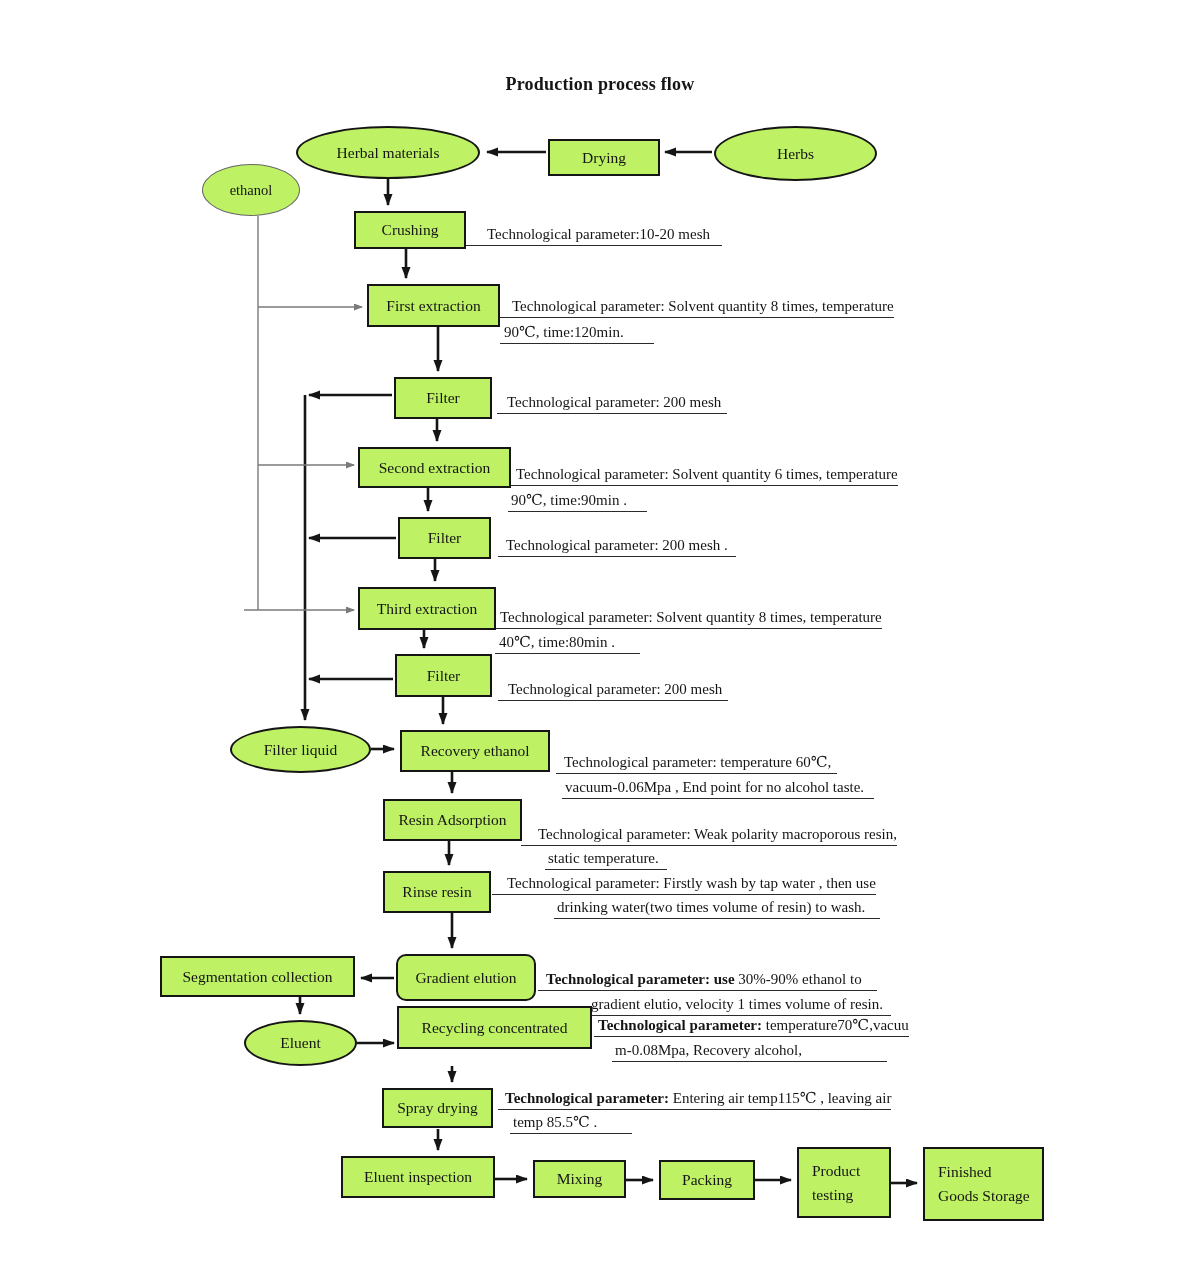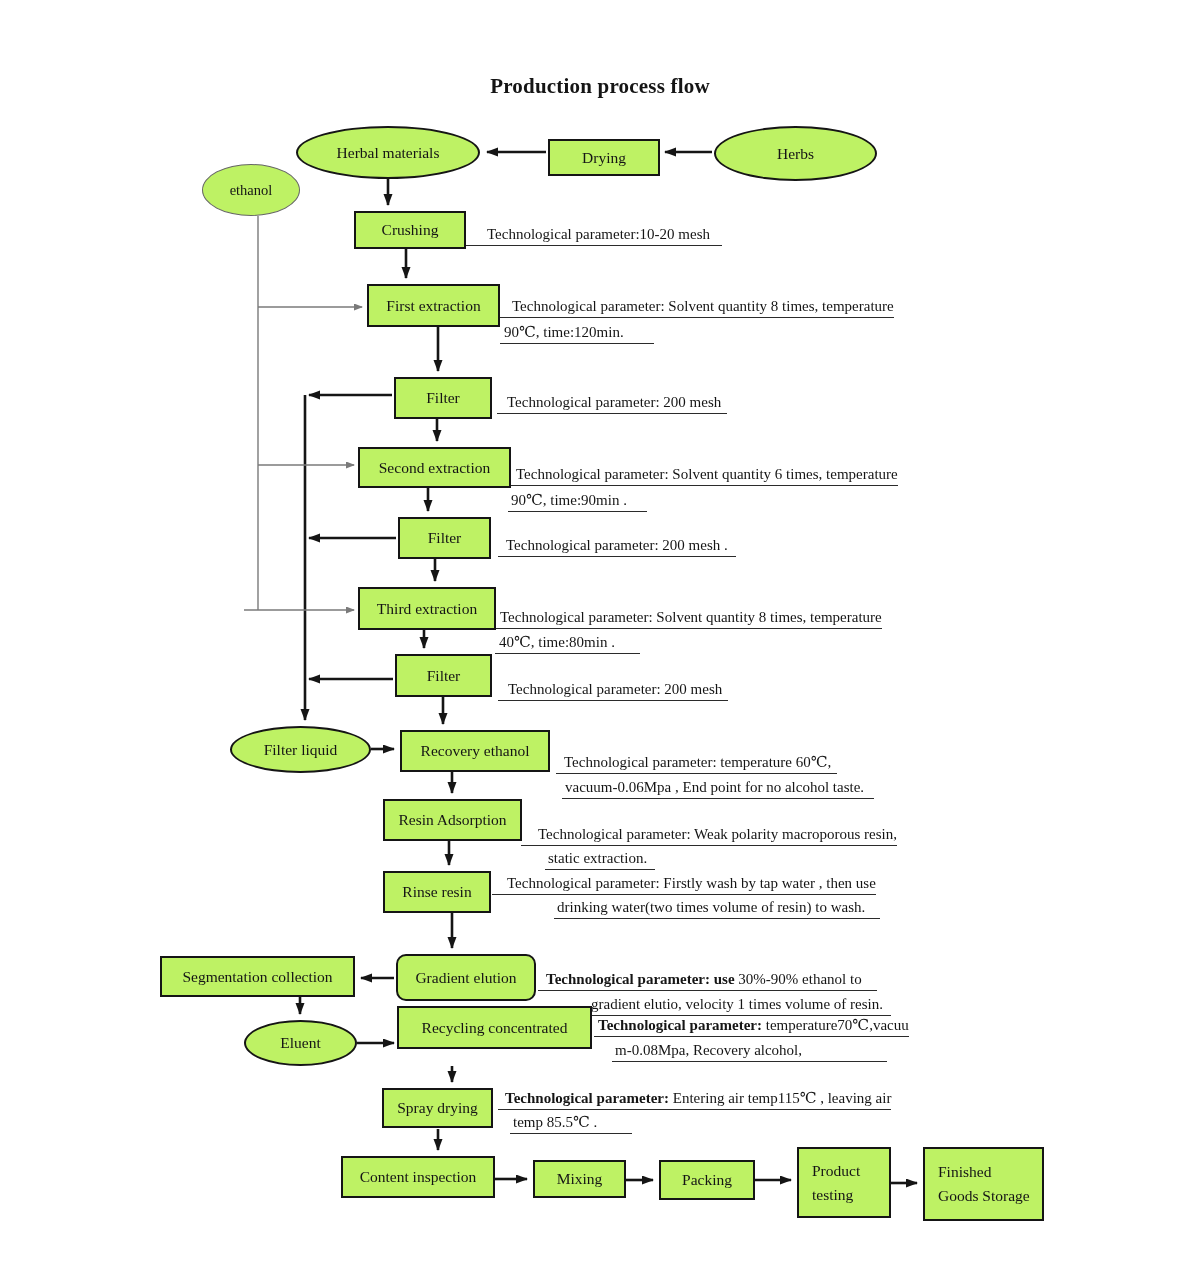--- a/index.html
+++ b/index.html
@@ -1,19 +1,19 @@
 <!DOCTYPE html>
 <html><head>
 <meta charset="utf-8">
 <style>
   html,body{margin:0;padding:0;background:#fff;}
   #canvas{position:relative;width:1200px;height:1276px;background:#ffffff;overflow:hidden;
           font-family:"Liberation Serif","DejaVu Serif",serif;color:#151515;}
   .title{position:absolute;left:0;right:0;top:74px;text-align:center;
-         font-size:21px;font-weight:bold;letter-spacing:.2px;}
+         font-size:18px;font-weight:bold;letter-spacing:.2px;}
   .node{position:absolute;box-sizing:border-box;background:#bef264;border:2px solid #151515;
         display:flex;align-items:center;justify-content:center;text-align:center;
         font-size:15.5px;line-height:18px;z-index:2;}
   .ellipse{border-radius:50%;}
   .thin{border:1.5px solid #666;font-size:14.5px;}
   .two-line{flex-direction:column;align-items:flex-start;justify-content:center;
             padding-left:13px;text-align:left;line-height:24px;}
   .param{position:absolute;font-size:15px;line-height:21px;white-space:nowrap;
          border-bottom:1.6px solid #2b2b2b;z-index:1;}
   .param b{font-weight:bold;}
@@ -86,21 +86,21 @@
   <div class="node" style="left:395px;top:654px;width:97px;height:43px;">Filter</div>
   <div class="node ellipse" style="left:230px;top:726px;width:141px;height:47px;">Filter liquid</div>
   <div class="node" style="left:400px;top:730px;width:150px;height:42px;">Recovery ethanol</div>
   <div class="node" style="left:383px;top:799px;width:139px;height:42px;">Resin Adsorption</div>
   <div class="node" style="left:383px;top:871px;width:108px;height:42px;">Rinse resin</div>
   <div class="node" style="left:160px;top:956px;width:195px;height:41px;">Segmentation collection</div>
   <div class="node" style="left:396px;top:954px;width:140px;height:47px;border-radius:10px;">Gradient elution</div>
   <div class="node ellipse" style="left:244px;top:1020px;width:113px;height:46px;">Eluent</div>
   <div class="node" style="left:397px;top:1006px;width:195px;height:43px;">Recycling concentrated</div>
   <div class="node" style="left:382px;top:1088px;width:111px;height:40px;">Spray drying</div>
-  <div class="node" style="left:341px;top:1156px;width:154px;height:42px;">Content inspection</div>
+  <div class="node" style="left:341px;top:1156px;width:154px;height:42px;">Eluent inspection</div>
   <div class="node" style="left:533px;top:1160px;width:93px;height:38px;">Mixing</div>
   <div class="node" style="left:659px;top:1160px;width:96px;height:40px;">Packing</div>
   <div class="node two-line" style="left:797px;top:1147px;width:94px;height:71px;">
     <div>Product</div>
     <div>testing</div>
   </div>
   <div class="node two-line" style="left:923px;top:1147px;width:121px;height:74px;">
     <div>Finished</div>
     <div>Goods Storage</div>
   </div>
@@ -119,21 +119,21 @@
 
   <div class="param" style="left:495px;top:607px;padding-left:5px;">Technological parameter: Solvent quantity 8 times, temperature</div>
   <div class="param" style="left:495px;top:632px;padding-left:4px;padding-right:25px;">40℃, time:80min .</div>
 
   <div class="param" style="left:498px;top:679px;padding-left:10px;padding-right:6px;">Technological parameter: 200 mesh</div>
 
   <div class="param" style="left:556px;top:752px;padding-left:8px;padding-right:6px;">Technological parameter: temperature 60℃,</div>
   <div class="param" style="left:562px;top:777px;padding-left:3px;padding-right:10px;">vacuum-0.06Mpa ,  End point for no alcohol taste.</div>
 
   <div class="param" style="left:521px;top:824px;padding-left:17px;">Technological parameter: Weak polarity macroporous resin,</div>
-  <div class="param" style="left:545px;top:848px;padding-left:3px;padding-right:8px;">static extraction.</div>
+  <div class="param" style="left:545px;top:848px;padding-left:3px;padding-right:8px;">static temperature.</div>
 
   <div class="param" style="left:492px;top:873px;padding-left:15px;">Technological parameter: Firstly wash by tap water , then use</div>
   <div class="param" style="left:554px;top:897px;padding-left:3px;padding-right:15px;">drinking water(two times volume of resin) to wash.</div>
 
   <div class="param" style="left:538px;top:969px;padding-left:8px;padding-right:15px;">
     <b>Technological parameter: use</b><span> 30%-90% ethanol to</span>
   </div>
   <div class="param" style="left:588px;top:994px;padding-left:3px;padding-right:8px;">gradient elutio, velocity 1 times volume of resin.</div>
 
   <div class="param" style="left:594px;top:1015px;padding-left:4px;">

